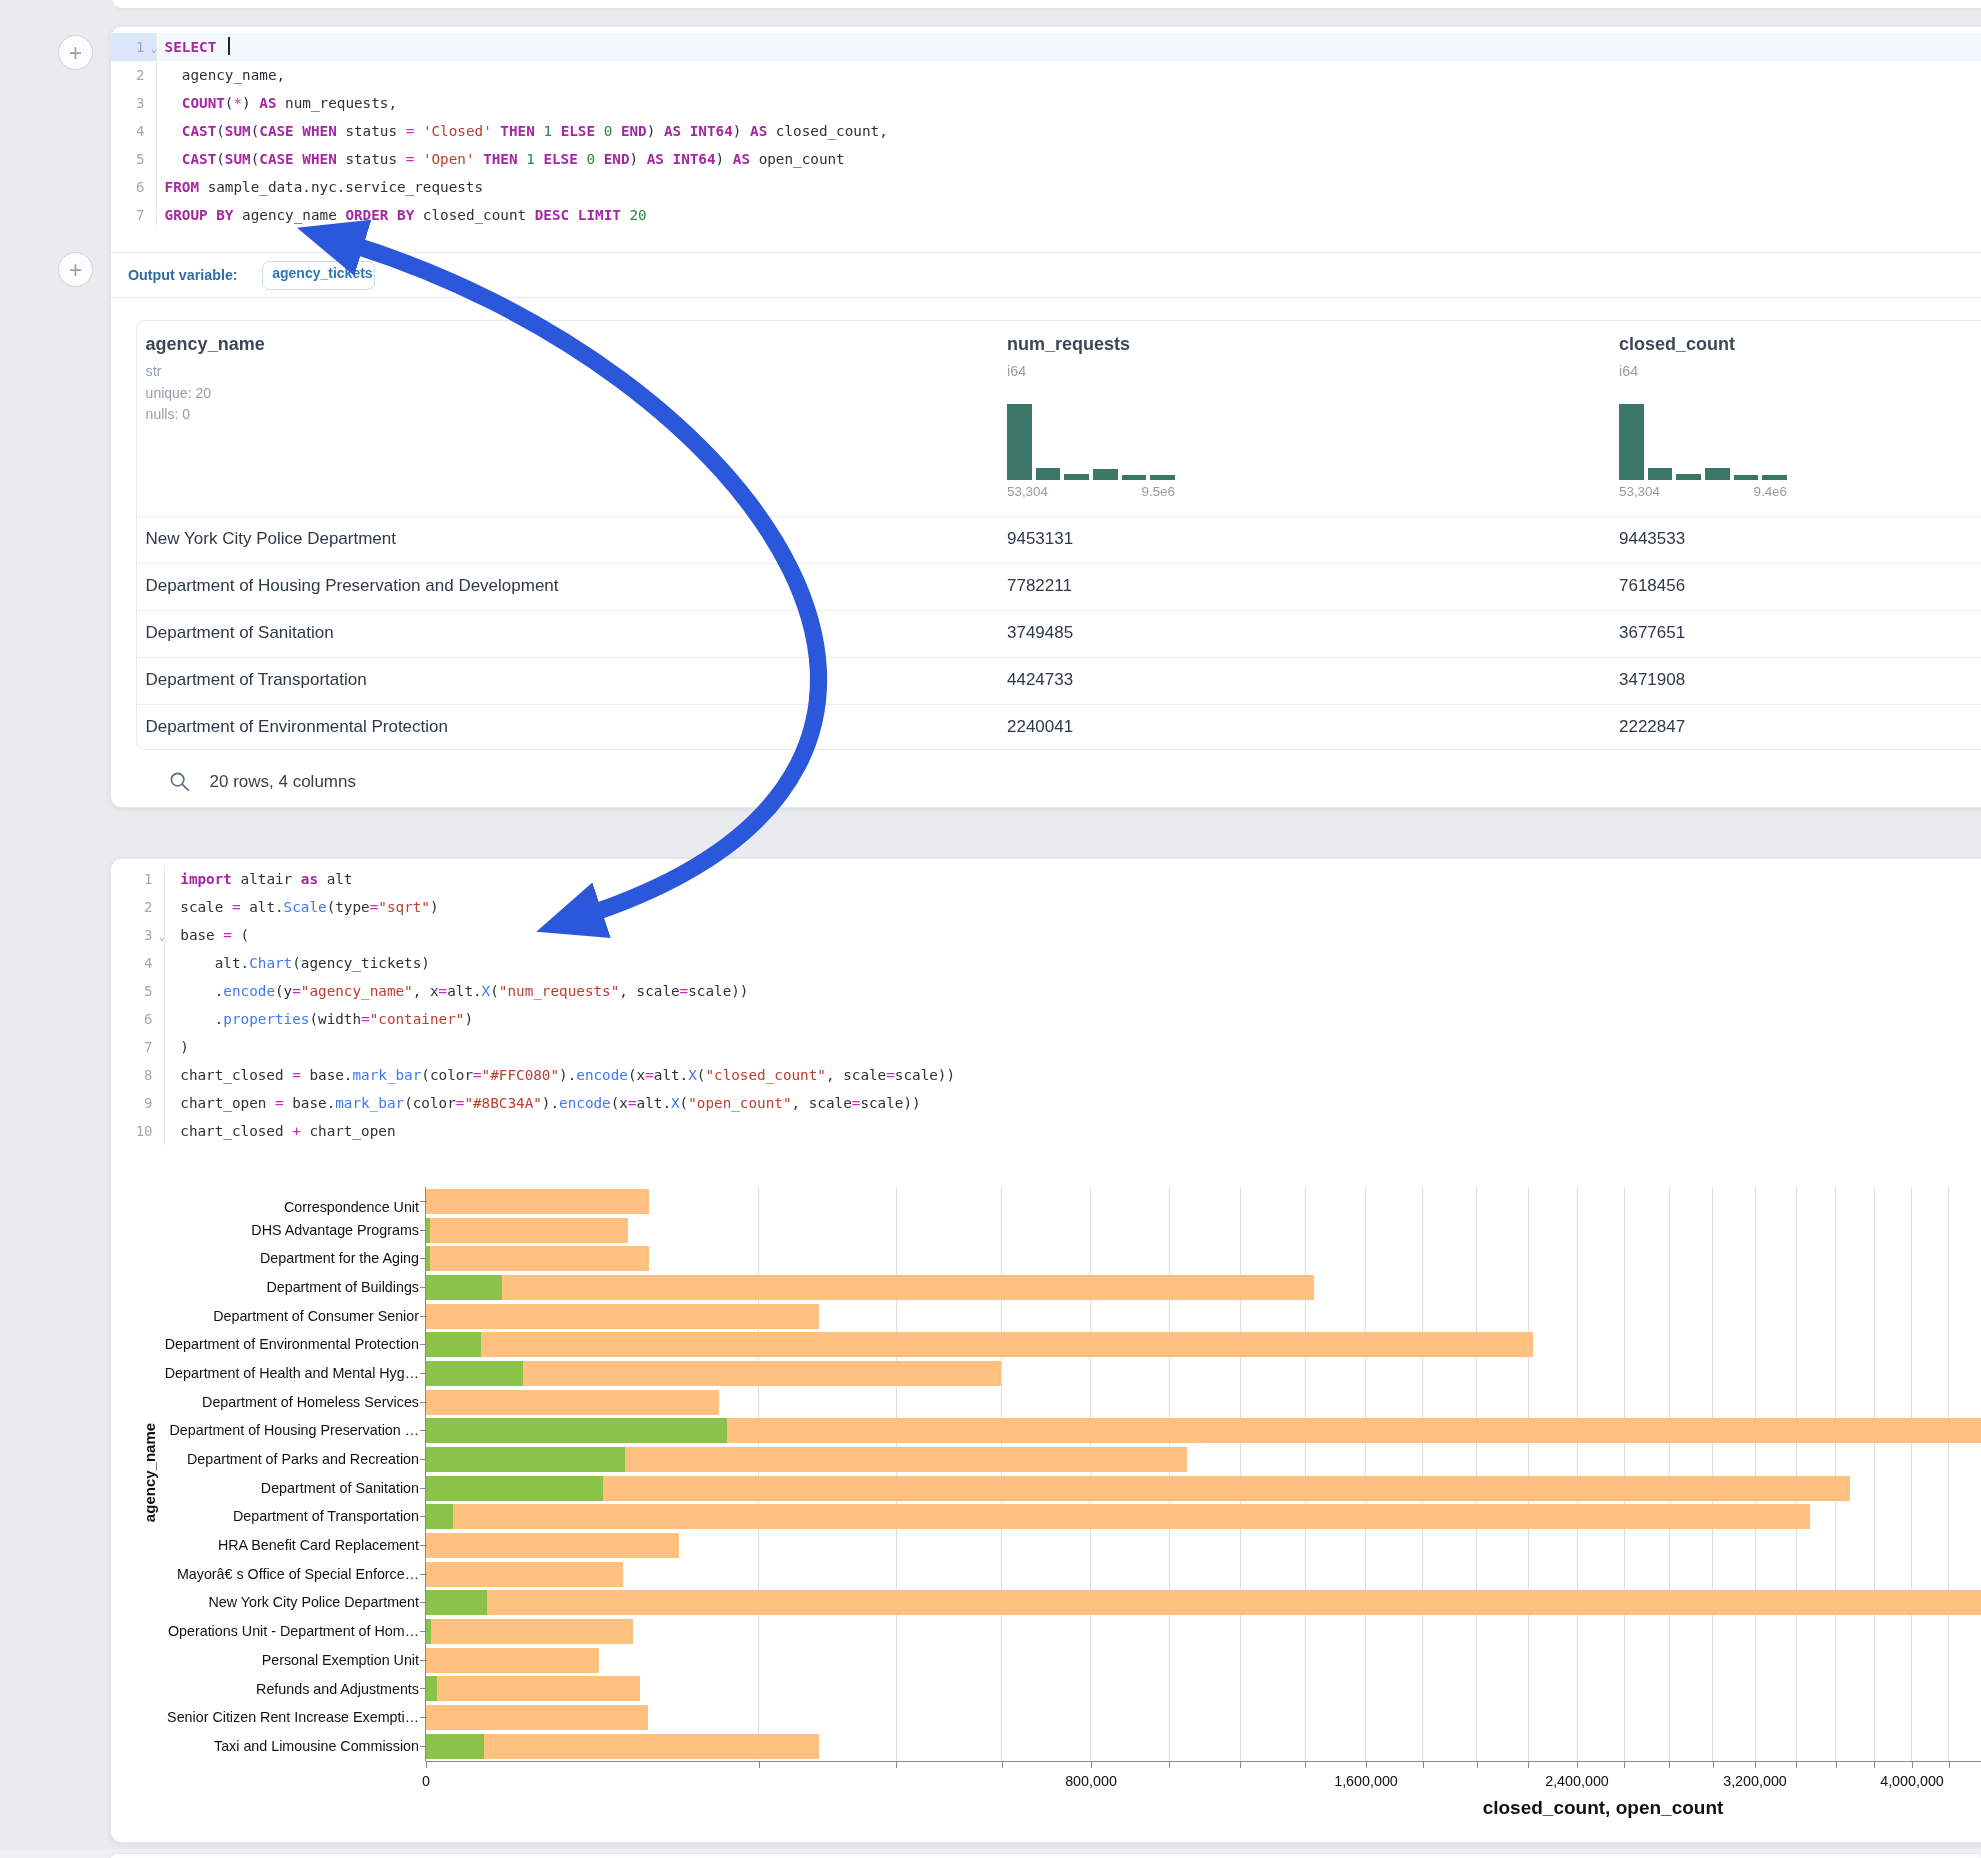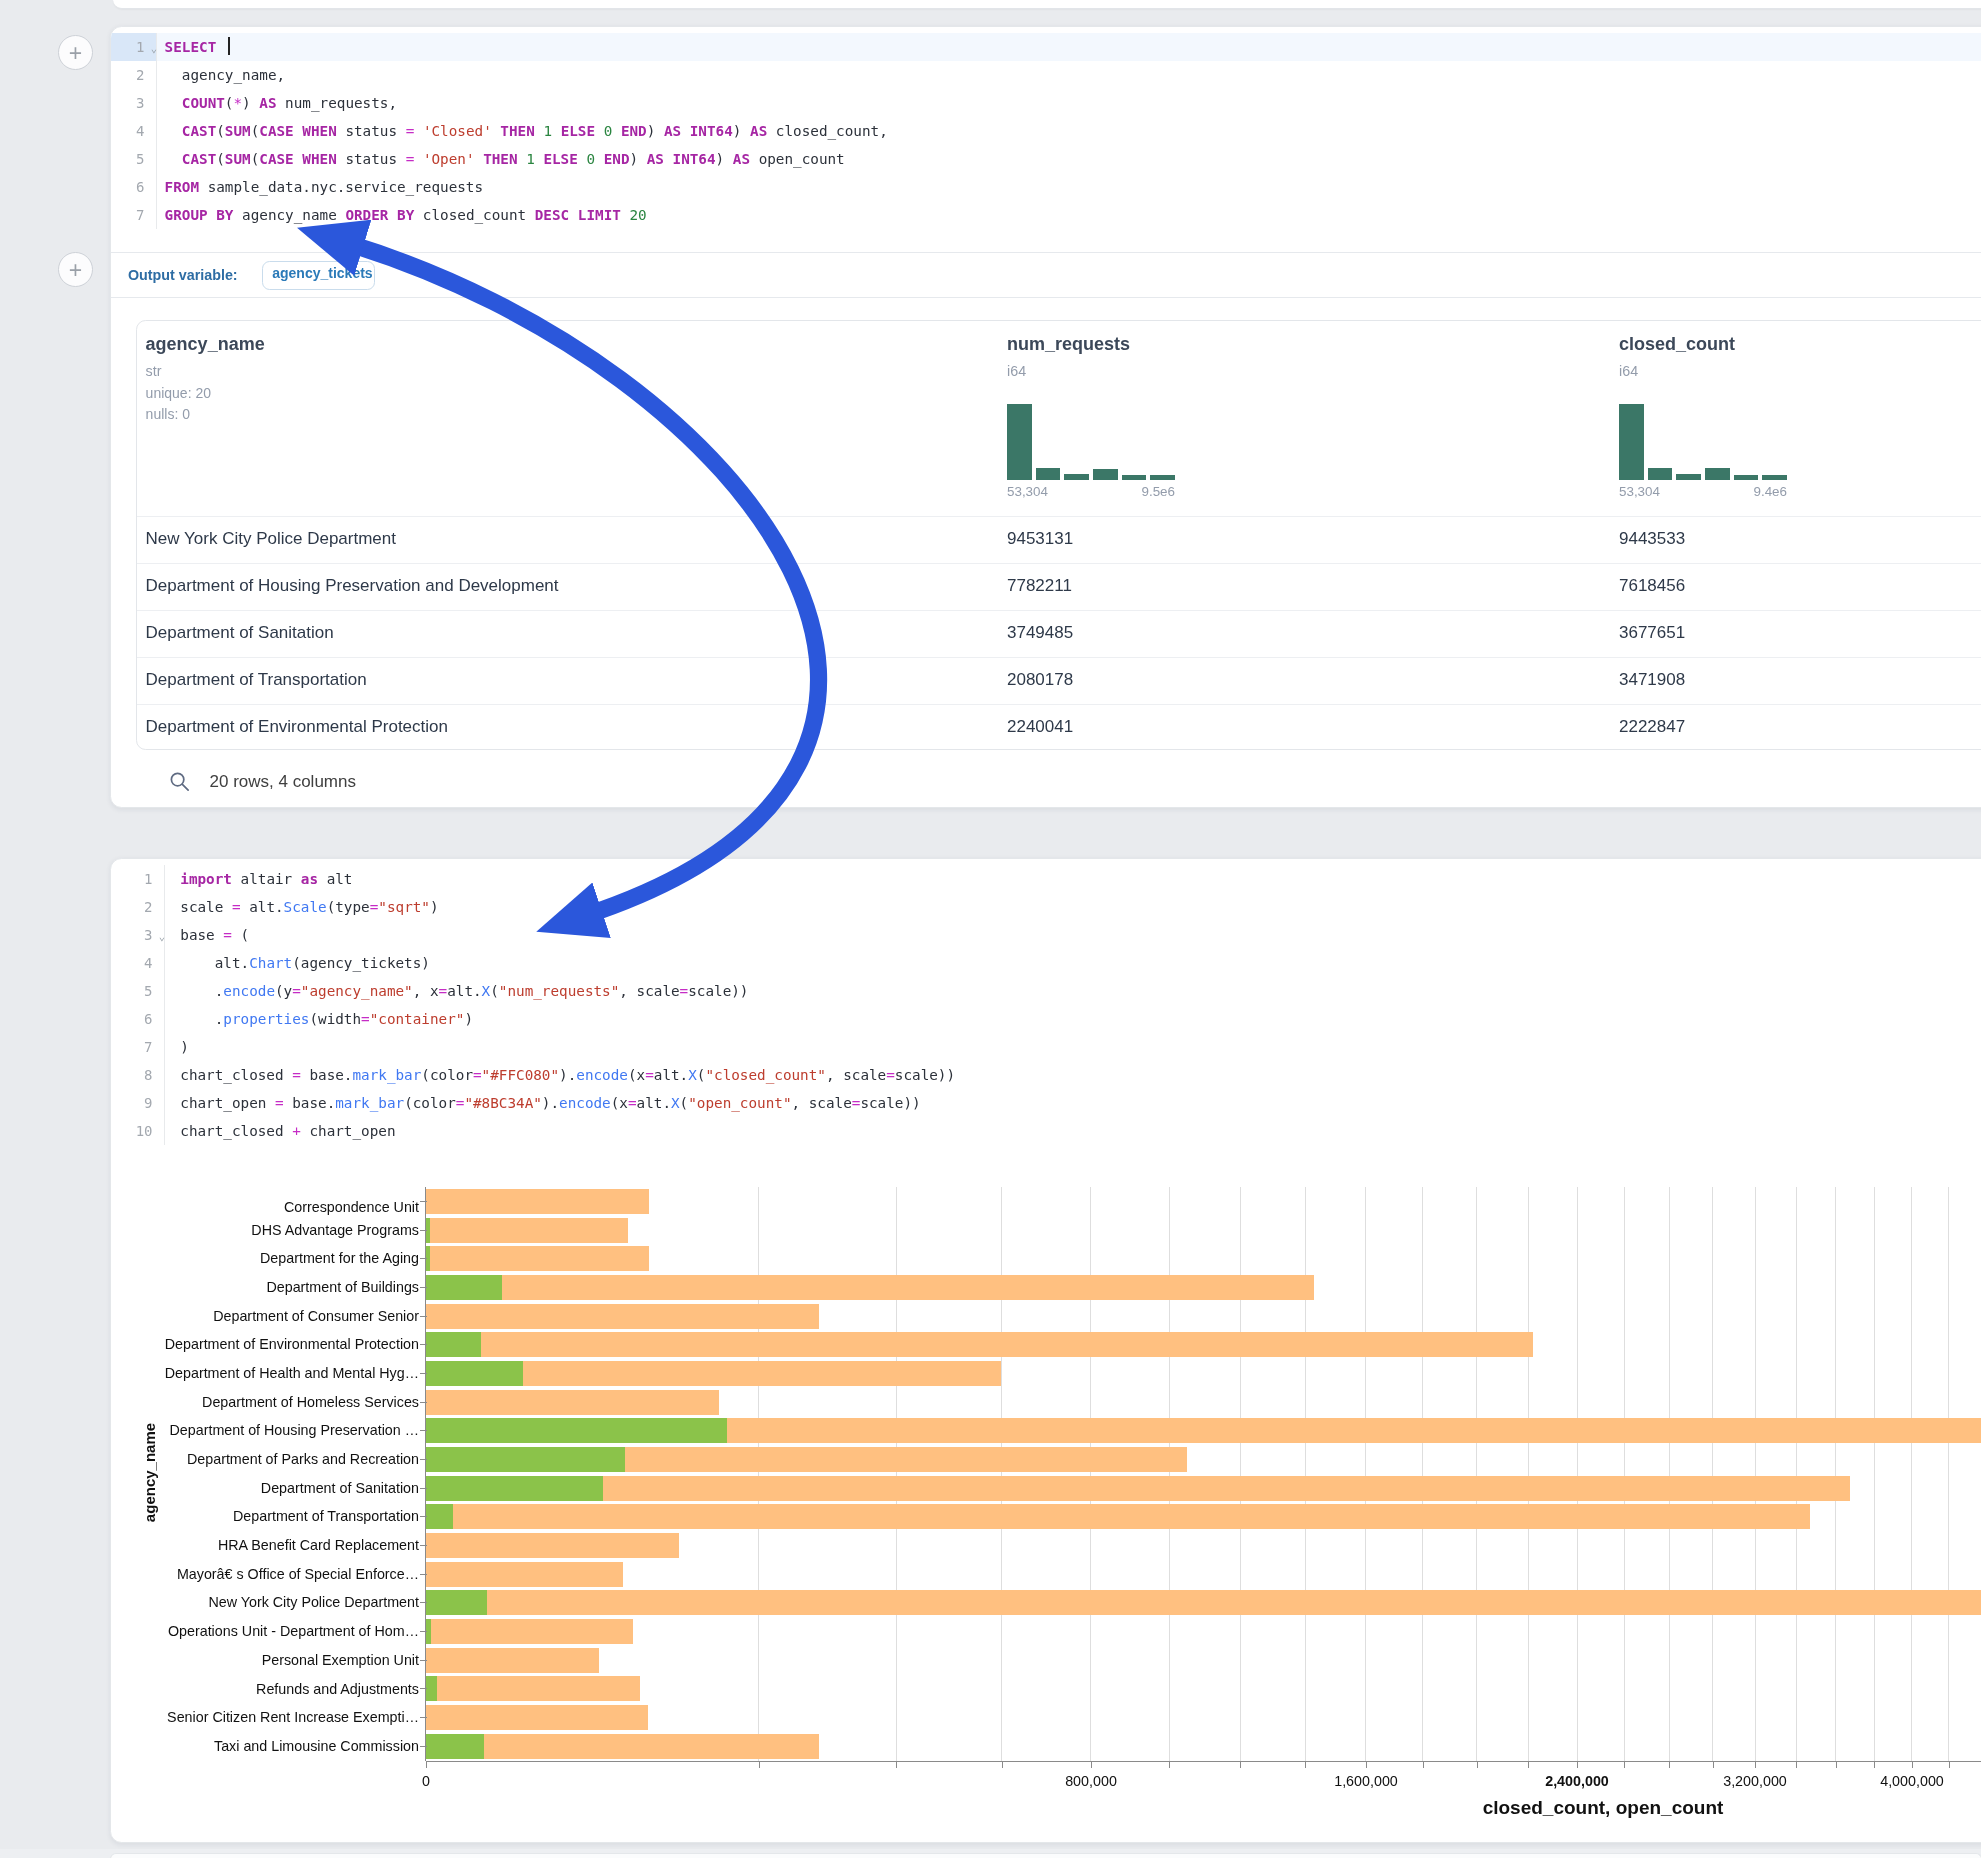--- a/index.html
+++ b/index.html
@@ -180,21 +180,21 @@
           <span style="left: 870px;">7782211</span>
           <span style="left: 1482px;">7618456</span>
         </div>
         <div class="trow">
           <span style="left: 8.6px;">Department of Sanitation</span>
           <span style="left: 870px;">3749485</span>
           <span style="left: 1482px;">3677651</span>
         </div>
         <div class="trow">
           <span style="left: 8.6px;">Department of Transportation</span>
-          <span style="left: 870px;">2080178</span>
+          <span style="left: 870px;">4424733</span>
           <span style="left: 1482px;">3471908</span>
         </div>
         <div class="trow">
           <span style="left: 8.6px;">Department of Environmental Protection</span>
           <span style="left: 870px;">2240041</span>
           <span style="left: 1482px;">2222847</span>
         </div>
       </div>
   </div>
 
@@ -330,21 +330,21 @@
       <div class="xtickm" style="left: 1644px;"></div>
       <div class="xtickm" style="left: 1685px;"></div>
       <div class="xtickm" style="left: 1725px;"></div>
       <div class="xtickm" style="left: 1763px;"></div>
       <div class="xtickm" style="left: 1801px;"></div>
       <div class="xtickm" style="left: 1838px;"></div>
       <div class="xtickm" style="left: 315px;"></div>
       <div class="xlab" style="left: 315px;">0</div>
       <div class="xlab" style="left: 980px;">800,000</div>
       <div class="xlab" style="left: 1255px;">1,600,000</div>
-      <div class="xlab" style="left: 1466px; font-weight: bold;">2,400,000</div>
+      <div class="xlab" style="left: 1466px;">2,400,000</div>
       <div class="xlab" style="left: 1644px;">3,200,000</div>
       <div class="xlab" style="left: 1801px;">4,000,000</div>
       <div class="ylab" style="top: 6px; padding-left: 32px;">Correspondence Unit</div>
       <div class="ytick" style="top: 14px;"></div>
       <div class="ylab" style="top: 29px;">DHS Advantage Programs</div>
       <div class="ytick" style="top: 43px;"></div>
       <div class="ylab" style="top: 57px;">Department for the Aging</div>
       <div class="ytick" style="top: 71px;"></div>
       <div class="ylab" style="top: 86px;">Department of Buildings</div>
       <div class="ytick" style="top: 100px;"></div>

